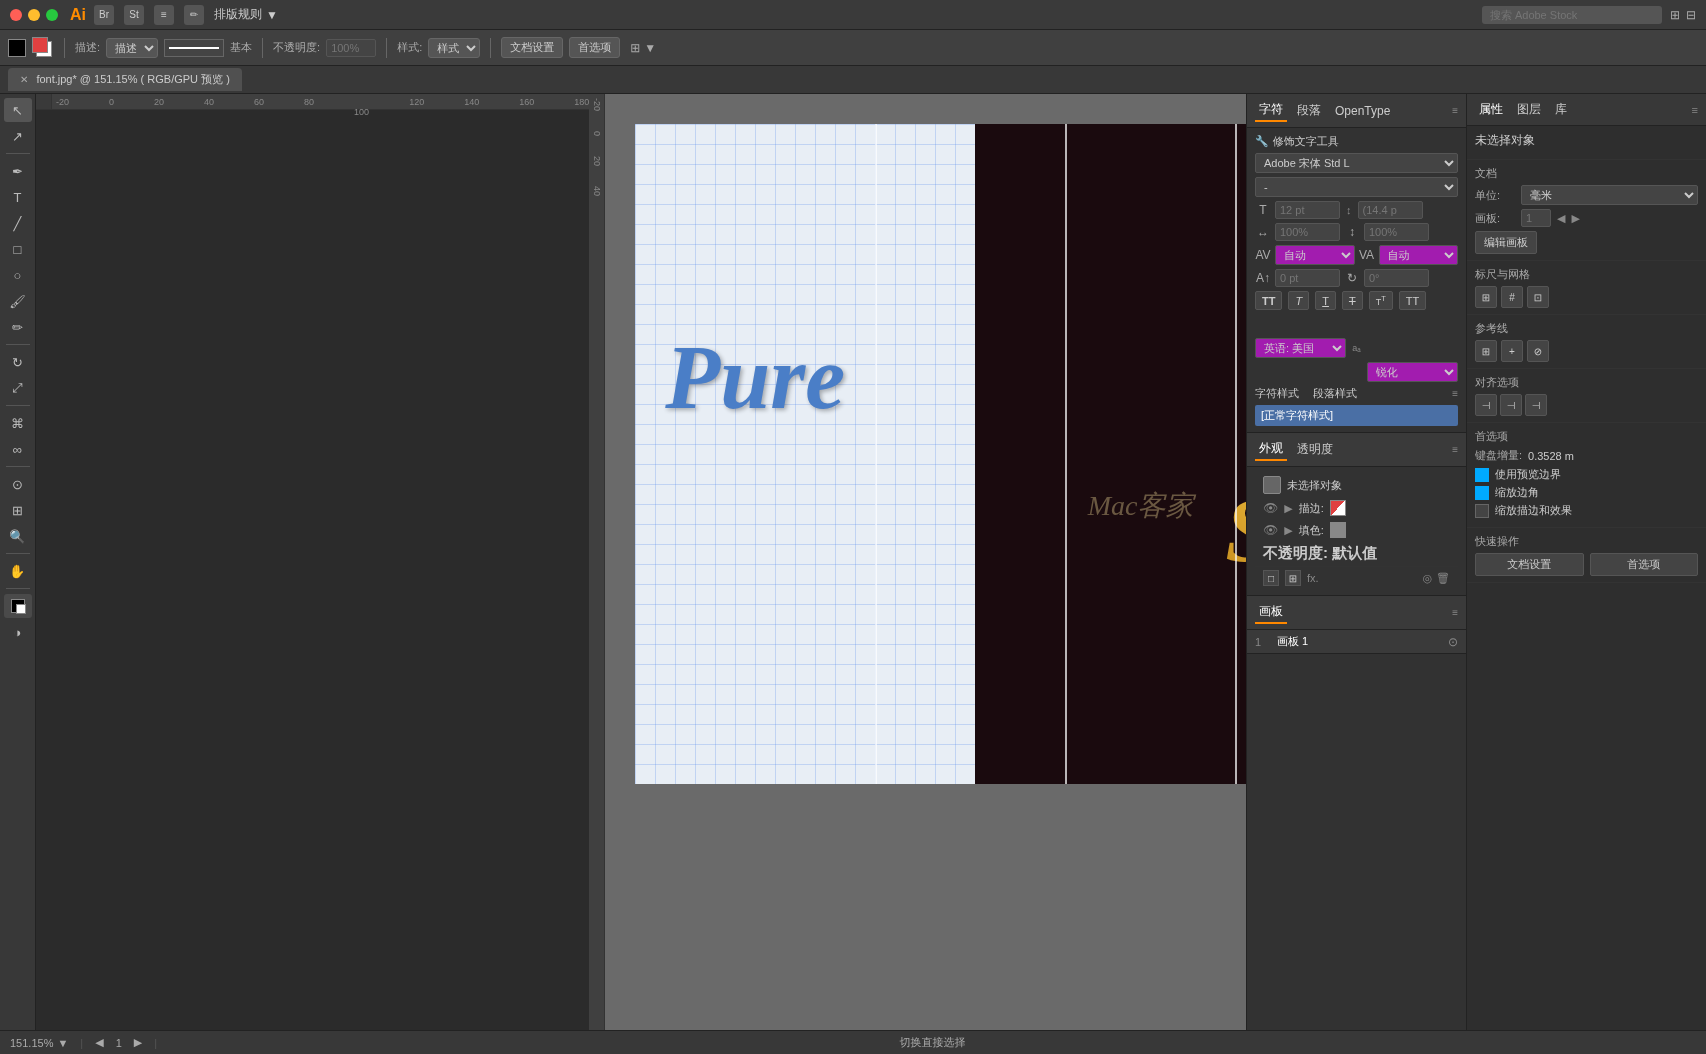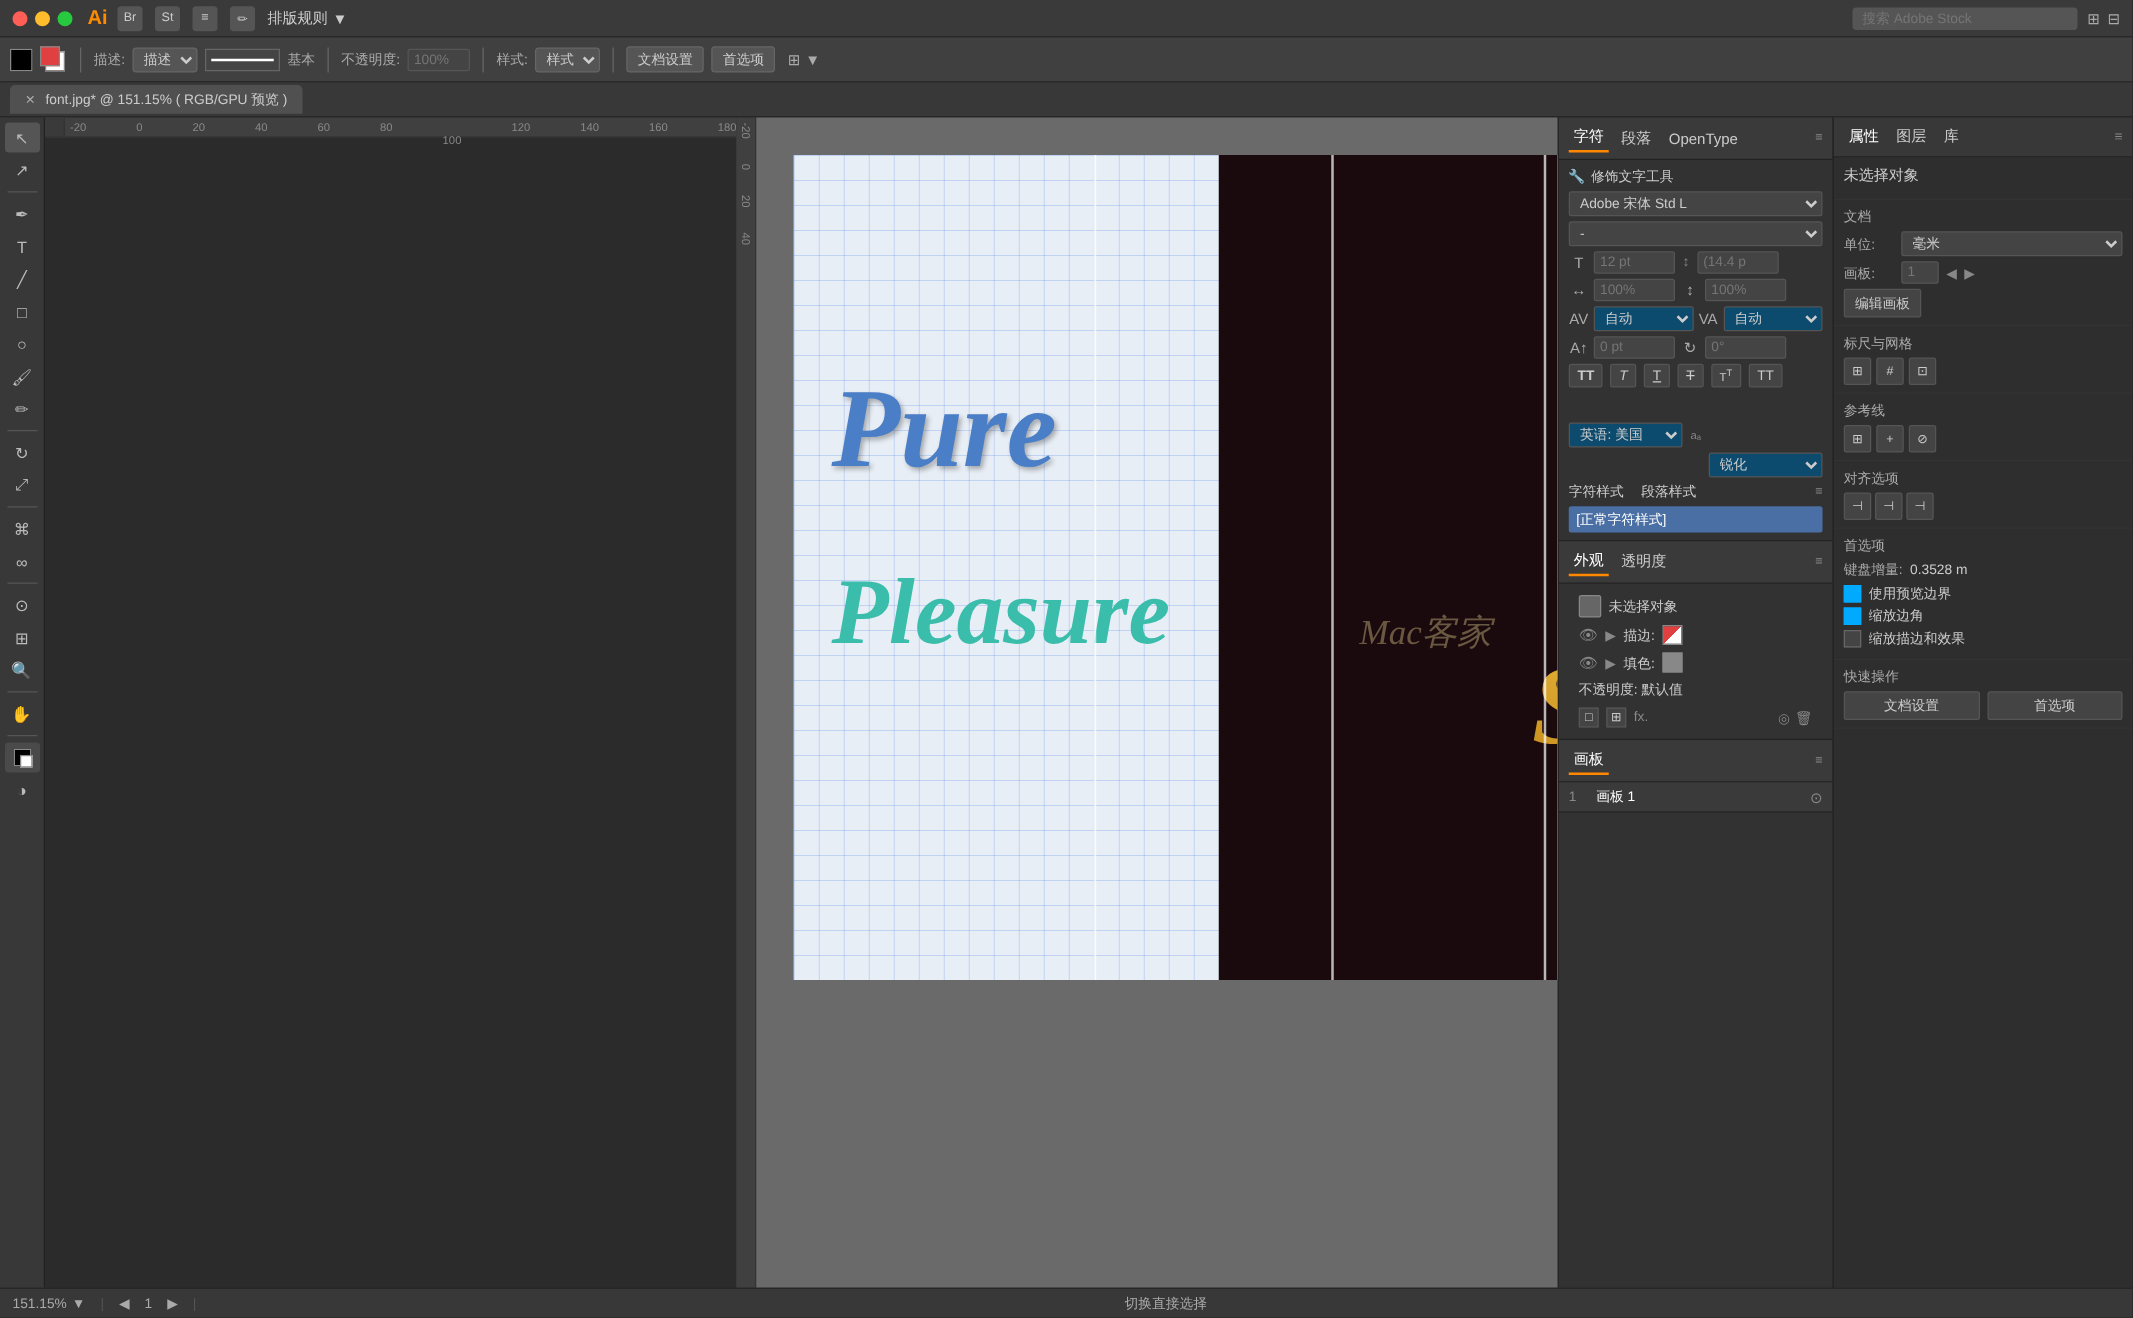--- a/index.html
+++ b/index.html
@@ -244,21 +244,21 @@
     .panel-input {
       background: #444;
       border: 1px solid #555;
       color: #ccc;
       padding: 2px 4px;
       font-size: 11px;
       width: 65px;
       border-radius: 2px;
     }
     .panel-select {
-      background: #0c4a6e;
+      background: #a21caf;
       border: 1px solid #555;
       color: #ccc;
       padding: 2px 4px;
       font-size: 11px;
       flex: 1;
       border-radius: 2px;
     }
     .panel-icon { color: #aaa; font-size: 12px; min-width: 16px; text-align: center; }
     .panel-full-select {
       background: #444;
@@ -508,23 +508,20 @@
             <div class="guide-line" style="left: 600px;"></div>
             <div class="guide-line" style="left: 780px;"></div>
 
             <div class="text-overlay">
               <div style="position:relative; line-height:1; margin-bottom: 0px;">
                 <span class="text-pure">Pure</span>
               </div>
               <div style="display:flex; justify-content:flex-end; line-height:1;">
                 <span class="text-new">New</span>
               </div>
-              <div style="line-height:1;">
-                <span class="text-pleasure">Pleasure</span>
-              </div>
               <div style="line-height:1; display:flex; justify-content:flex-end;">
                 <span class="text-seeker">Seeker</span>
               </div>
             </div>
 
             <div style="position:absolute; top:55%; left:52%; font-size:28px; font-style:italic; color:rgba(160,140,100,0.6); font-family:serif;">Mac客家</div>
           </div>
         </div>
       </div>
     </div>
@@ -635,21 +632,21 @@
         </div>
 
         <div class="appear-row">
           <span class="eye-icon">👁</span>
           <span style="color:#888; font-size:11px;">▶</span>
           <span style="color:#ccc; font-size:11px;">填色:</span>
           <div style="width:16px;height:16px;background:#888;border:1px solid #888;"></div>
         </div>
 
         <div class="appear-row">
-          <span style="color:#ccc; font-size:11px;">不透明度: 默认值</span>
+          <span style="color:#ccc; font-size:15px;font-weight:bold;">不透明度: 默认值</span>
         </div>
 
         <div class="fx-bar">
           <span style="width:16px;height:16px;background:#444;border:1px solid #555;display:inline-flex;align-items:center;justify-content:center;font-size:10px;cursor:pointer;">□</span>
           <span style="width:16px;height:16px;background:#444;border:1px solid #555;display:inline-flex;align-items:center;justify-content:center;font-size:10px;cursor:pointer;">⊞</span>
           <span class="fx-icon">fx.</span>
           <span style="margin-left:auto; display:flex; gap:4px;">
             <span style="color:#888; cursor:pointer; font-size:11px;">◎</span>
             <span style="color:#888; cursor:pointer; font-size:11px;">🗑</span>
           </span>

